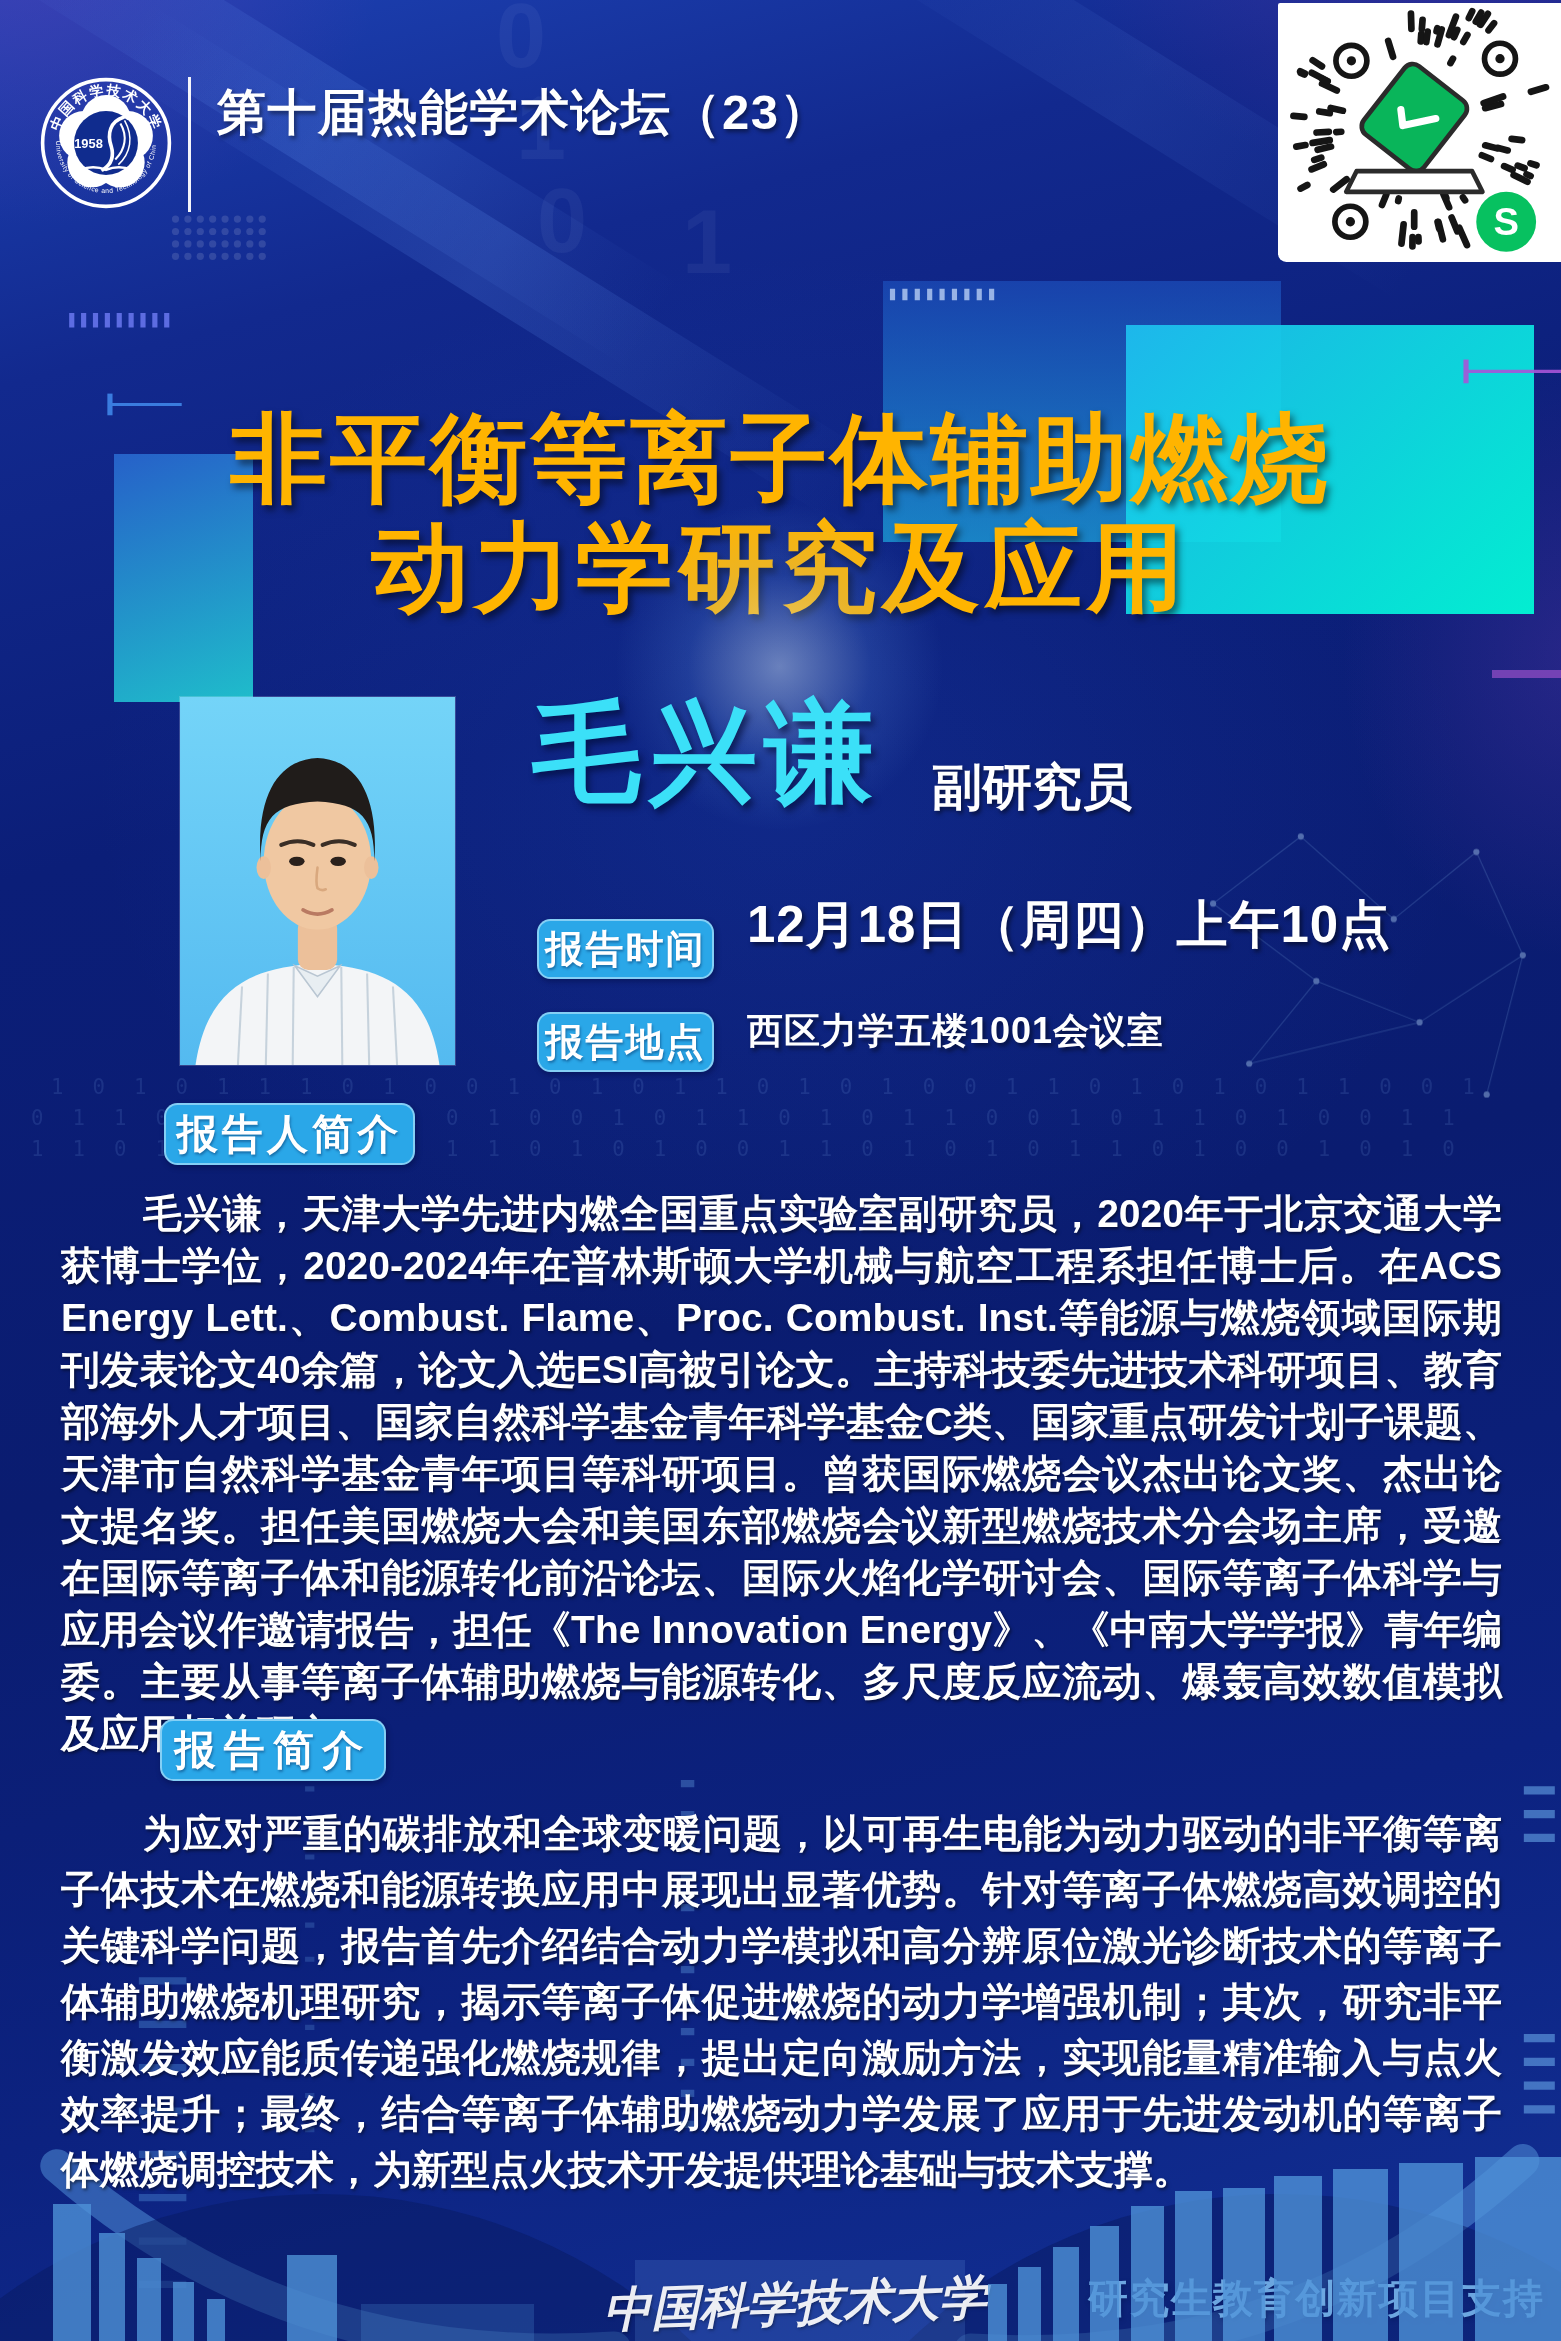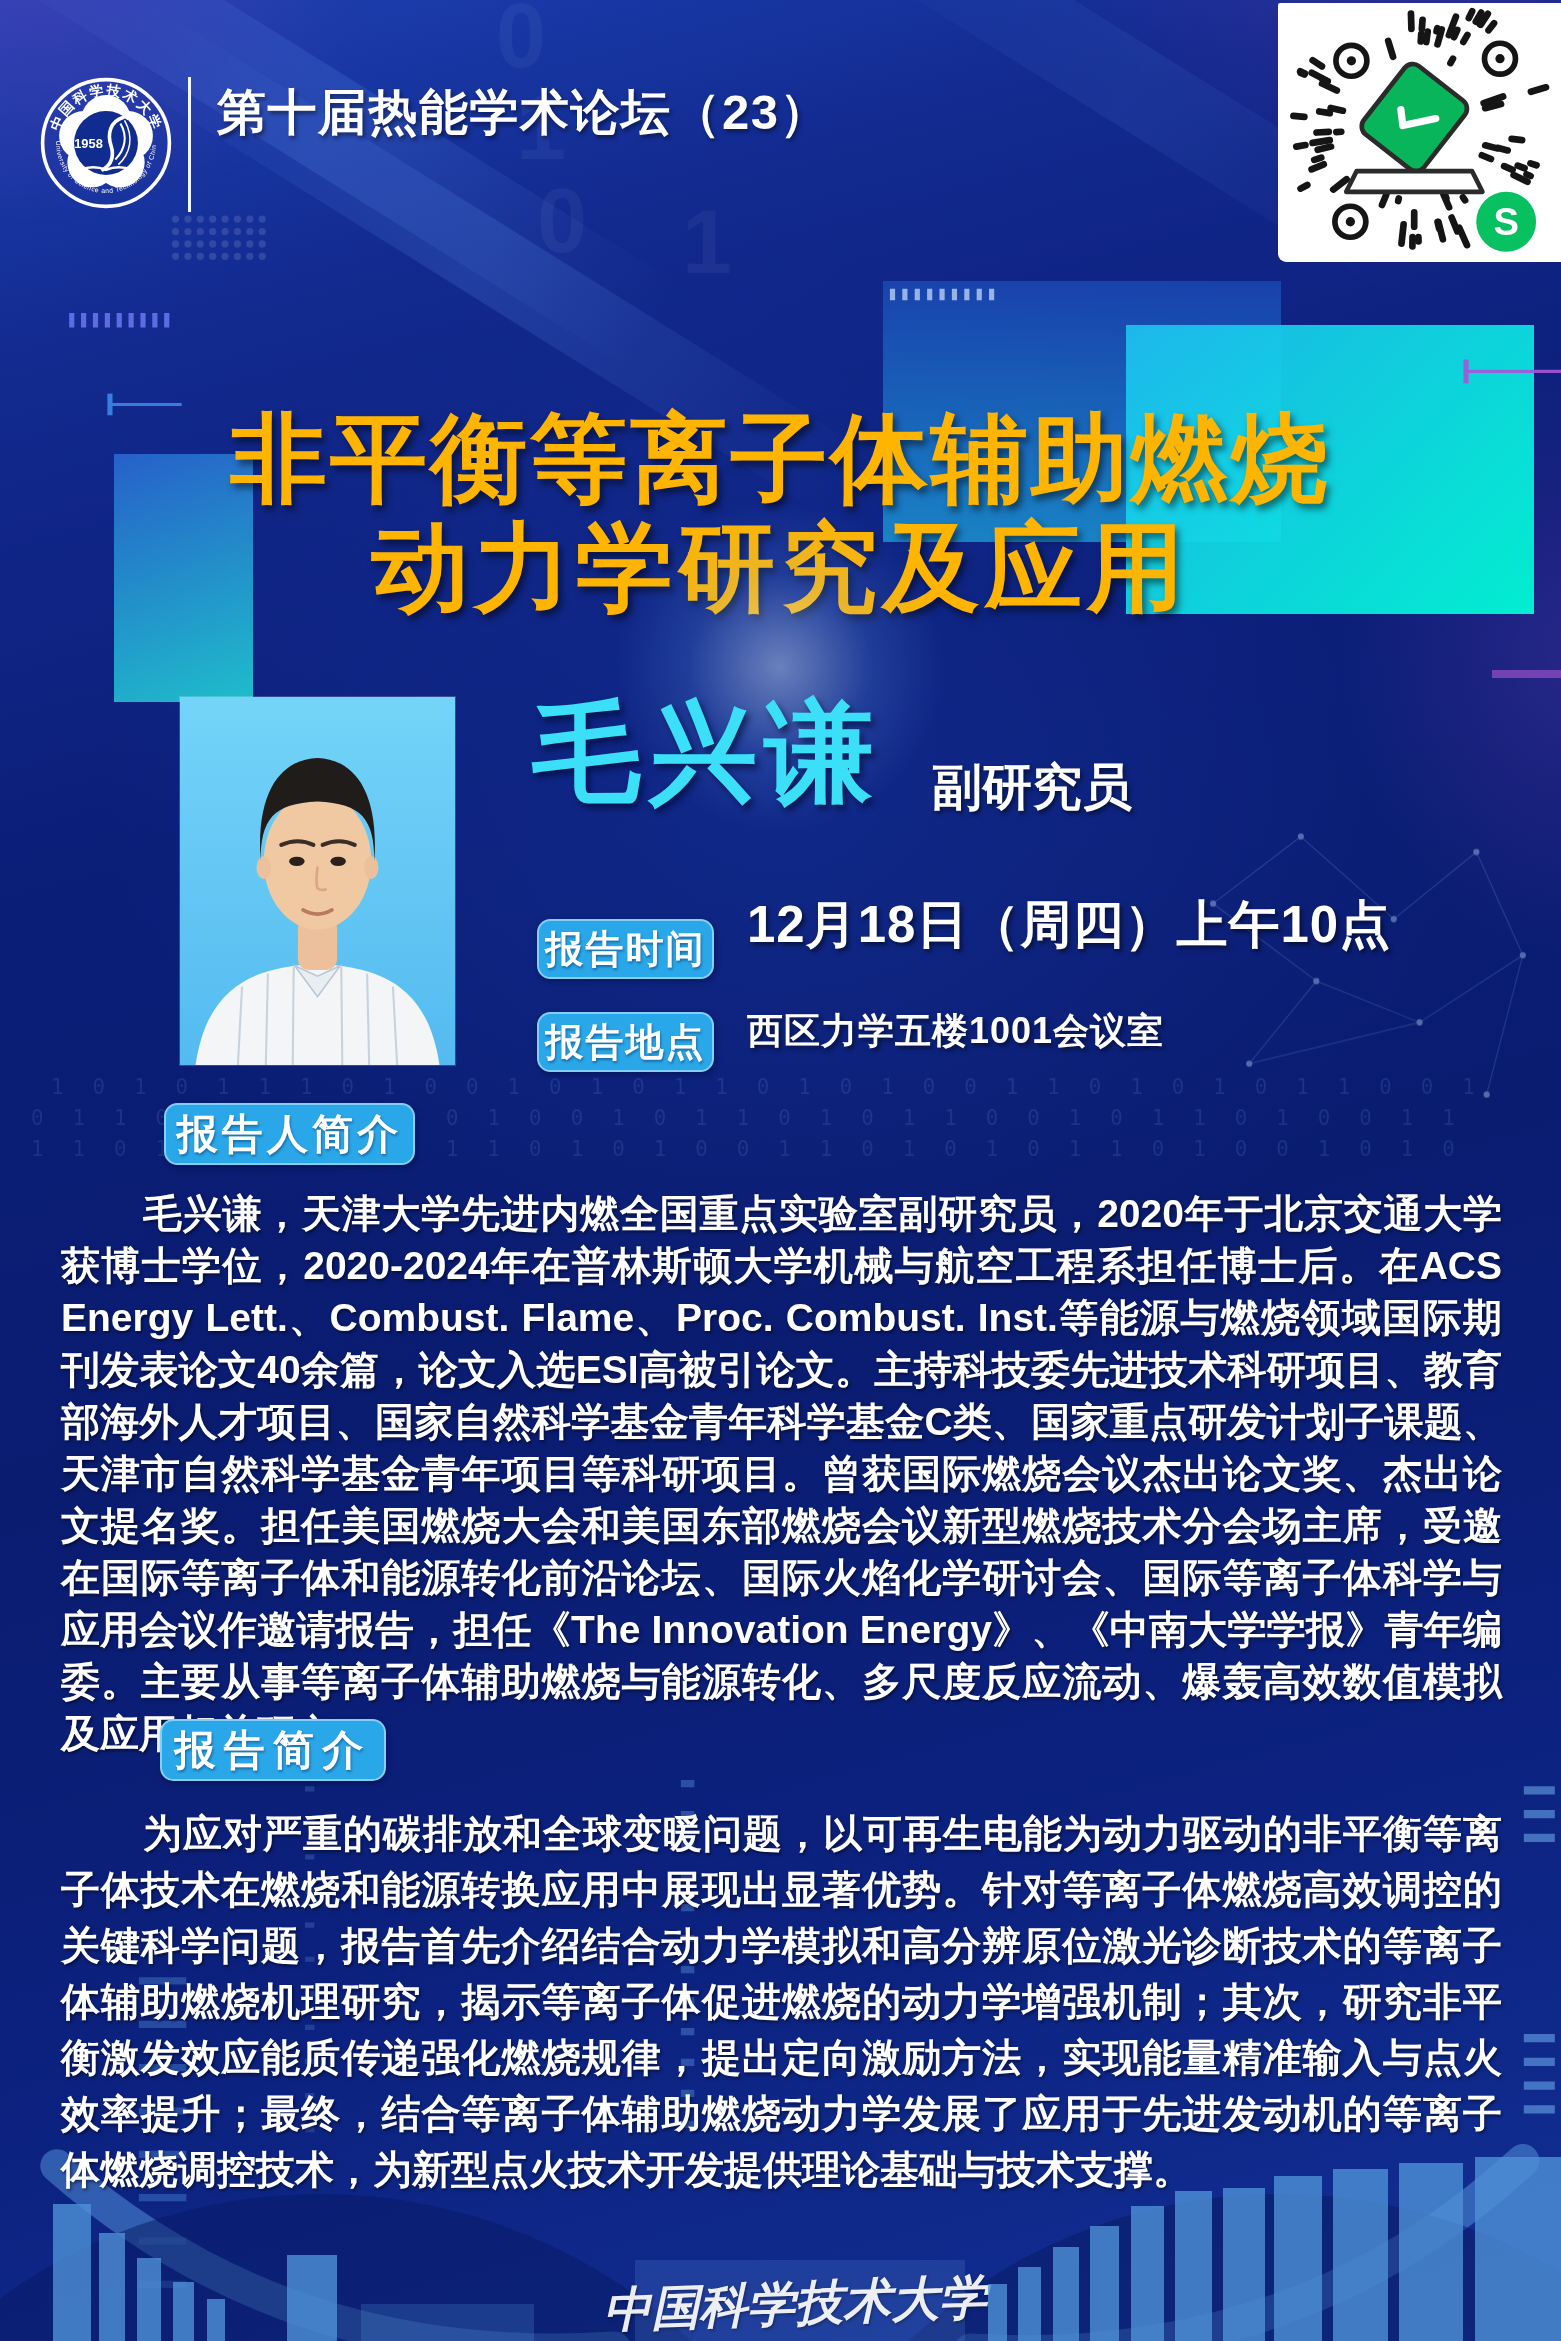--- a/index.html
+++ b/index.html
@@ -332,20 +332,21 @@
   <div class="badge" id="badge-bio">报告人简介</div>
   <div class="para" id="bio-text">毛兴谦，天津大学先进内燃全国重点实验室副研究员，2020年于北京交通大学获博士学位，2020-2024年在普林斯顿大学机械与航空工程系担任博士后。在ACS Energy Lett.、Combust. Flame、Proc. Combust. Inst.等能源与燃烧领域国际期刊发表论文40余篇，论文入选ESI高被引论文。主持科技委先进技术科研项目、教育部海外人才项目、国家自然科学基金青年科学基金C类、国家重点研发计划子课题、天津市自然科学基金青年项目等科研项目。曾获国际燃烧会议杰出论文奖、杰出论文提名奖。担任美国燃烧大会和美国东部燃烧会议新型燃烧技术分会场主席，受邀在国际等离子体和能源转化前沿论坛、国际火焰化学研讨会、国际等离子体科学与应用会议作邀请报告，担任《The Innovation Energy》、《中南大学学报》青年编委。主要从事等离子体辅助燃烧与能源转化、多尺度反应流动、爆轰高效数值模拟及应用相关研究。</div>
 
   <div class="badge" id="badge-abs">报告简介</div>
   <div class="para" id="abs-text">为应对严重的碳排放和全球变暖问题，以可再生电能为动力驱动的非平衡等离子体技术在燃烧和能源转换应用中展现出显著优势。针对等离子体燃烧高效调控的关键科学问题，报告首先介绍结合动力学模拟和高分辨原位激光诊断技术的等离子体辅助燃烧机理研究，揭示等离子体促进燃烧的动力学增强机制；其次，研究非平衡激发效应能质传递强化燃烧规律，提出定向激励方法，实现能量精准输入与点火效率提升；最终，结合等离子体辅助燃烧动力学发展了应用于先进发动机的等离子体燃烧调控技术，为新型点火技术开发提供理论基础与技术支撑。</div>
 
   <div class="abs noevt" id="dark-l"></div>
   <div class="abs noevt" id="dark-r"></div>
   <div class="abs noevt" id="foot-center"></div>
   <div class="abs" id="foot-script">中国科学技术大学</div>
+  <div class="abs" id="foot-support">研究生教育创新项目支持</div>
 <div class="pillar noevt" style="left: 53px; top: 2204px; width: 38px; height: 138px;"></div>
     <div class="pillar noevt" style="left: 99px; top: 2233px; width: 26px; height: 109px;"></div>
     <div class="pillar noevt" style="left: 137px; top: 2258px; width: 24px; height: 84px;"></div>
     <div class="pillar noevt" style="left: 173px; top: 2282px; width: 20.7px; height: 60px;"></div>
     <div class="pillar noevt" style="left: 207px; top: 2299px; width: 17.6px; height: 43px;"></div>
     <div class="pillar noevt" style="left: 287px; top: 2255px; width: 50px; height: 87px;"></div>
     <div class="pillar noevt" style="left: 361px; top: 2304px; width: 173px; height: 38px; opacity: 0.3;"></div>
     <div class="pillar noevt" style="left: 988px; top: 2284px; width: 18.6px; height: 58px;"></div>
     <div class="pillar noevt" style="left: 1018px; top: 2267px; width: 23px; height: 75px;"></div>
     <div class="pillar noevt" style="left: 1053px; top: 2247px; width: 26px; height: 95px;"></div>

